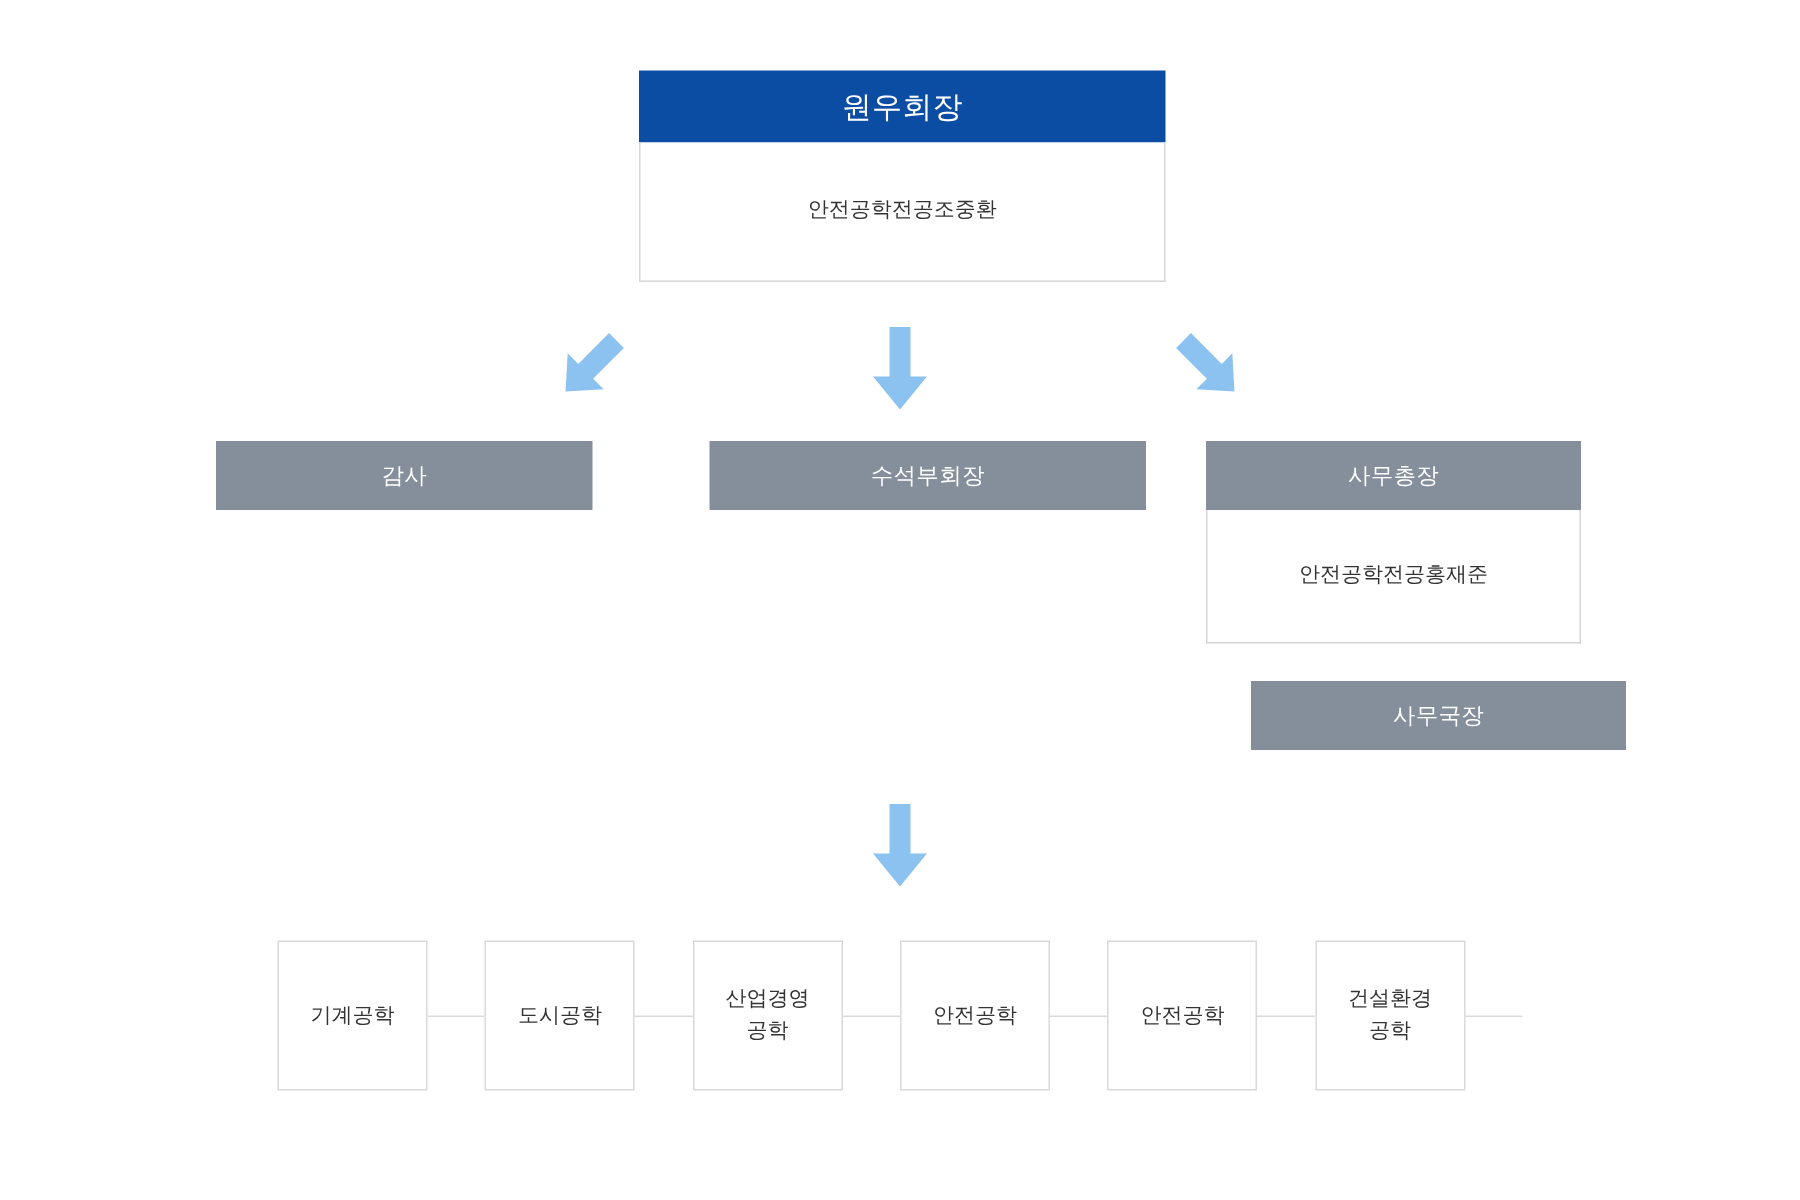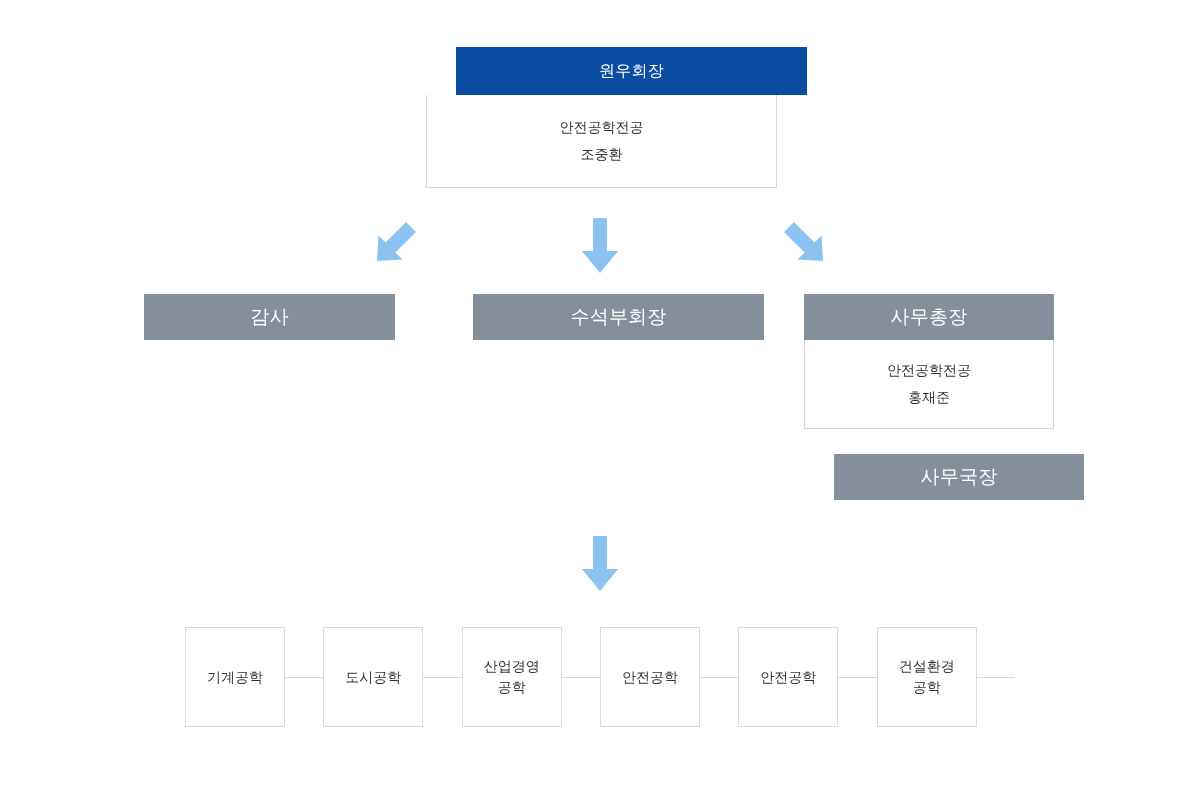--- a/index.html
+++ b/index.html
@@ -28,55 +28,55 @@
     position: absolute;
     box-sizing: border-box;
   }
   .node-header {
     box-sizing: border-box;
     width: 100%;
     display: flex;
     align-items: center;
     justify-content: center;
     color: #ffffff;
-    font-size: 19px;
+    font-size: 15px;
     letter-spacing: 0.2px;
   }
   .node-header.blue {
     background: #0b4da2;
   }
   .node-header.gray {
     background: #848f9b;
   }
   .node-body {
     box-sizing: border-box;
     width: 100%;
     background: #ffffff;
     border: 1px solid #d6d6d6;
     border-top: none;
     display: flex;
-    flex-direction: column;
+    flex-direction: row;
     align-items: center;
     justify-content: center;
     color: #333333;
     font-size: 14px;
     line-height: 1.95;
   }
   .node-body .line {
     display: block;
     text-align: center;
   }
 
   
   #node-chair {
     left: 426px;
     top: 47px;
     width: 351px;
   }
-  #node-chair .node-header { height: 48px; font-size: 16px; margin-left: 30px; }
+  #node-chair .node-header { height: 48px; font-size: 20px; }
   #node-chair .node-body   { height: 93px; }
 
   
   #node-auditor {
     left: 144px;
     top: 294px;
     width: 251px;
   }
   #node-auditor .node-header { height: 46px; }
 

